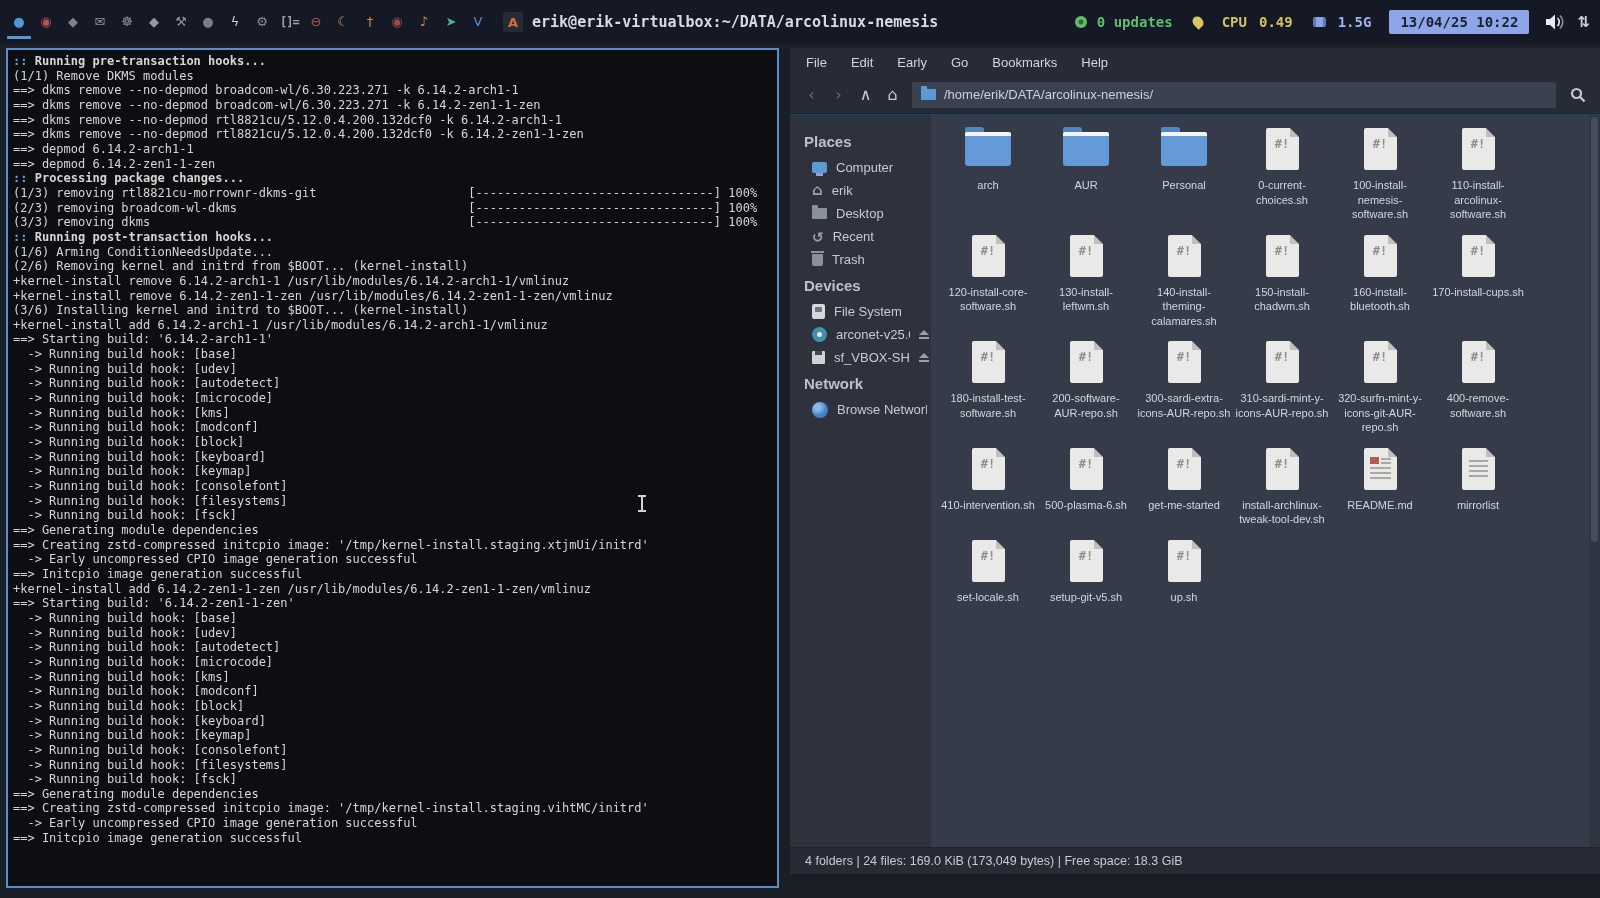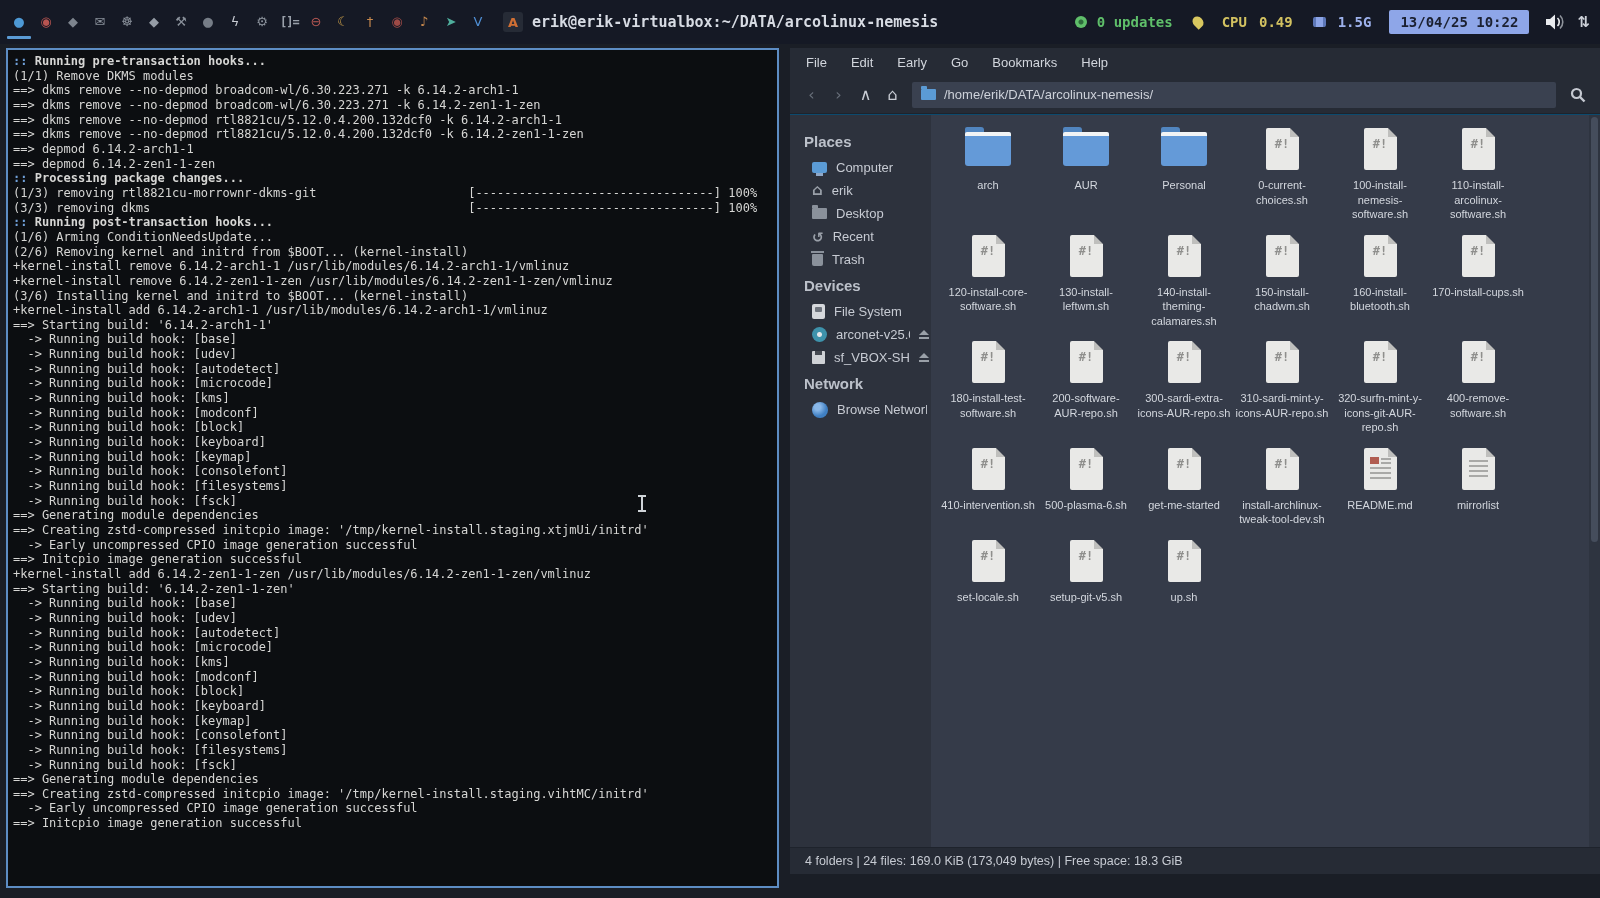--- a/index.html
+++ b/index.html
@@ -195,20 +195,21 @@
       <div class="tl"><span class="t-blue">::</span><span class="t-bold"> Running pre-transaction hooks...</span></div>
       <div class="tl">(1/1) Remove DKMS modules</div>
       <div class="tl">==&gt; dkms remove --no-depmod broadcom-wl/6.30.223.271 -k 6.14.2-arch1-1</div>
       <div class="tl">==&gt; dkms remove --no-depmod broadcom-wl/6.30.223.271 -k 6.14.2-zen1-1-zen</div>
       <div class="tl">==&gt; dkms remove --no-depmod rtl8821cu/5.12.0.4.200.132dcf0 -k 6.14.2-arch1-1</div>
       <div class="tl">==&gt; dkms remove --no-depmod rtl8821cu/5.12.0.4.200.132dcf0 -k 6.14.2-zen1-1-zen</div>
       <div class="tl">==&gt; depmod 6.14.2-arch1-1</div>
       <div class="tl">==&gt; depmod 6.14.2-zen1-1-zen</div>
       <div class="tl"><span class="t-blue">::</span><span class="t-bold"> Processing package changes...</span></div>
       <div class="tl">(1/3) removing rtl8821cu-morrownr-dkms-git                     [---------------------------------] 100%</div>
+      <div class="tl">(2/3) removing broadcom-wl-dkms                                [---------------------------------] 100%</div>
       <div class="tl">(3/3) removing dkms                                            [---------------------------------] 100%</div>
       <div class="tl"><span class="t-blue">::</span><span class="t-bold"> Running post-transaction hooks...</span></div>
       <div class="tl">(1/6) Arming ConditionNeedsUpdate...</div>
       <div class="tl">(2/6) Removing kernel and initrd from $BOOT... (kernel-install)</div>
       <div class="tl">+kernel-install remove 6.14.2-arch1-1 /usr/lib/modules/6.14.2-arch1-1/vmlinuz</div>
       <div class="tl">+kernel-install remove 6.14.2-zen1-1-zen /usr/lib/modules/6.14.2-zen1-1-zen/vmlinuz</div>
       <div class="tl">(3/6) Installing kernel and initrd to $BOOT... (kernel-install)</div>
       <div class="tl">+kernel-install add 6.14.2-arch1-1 /usr/lib/modules/6.14.2-arch1-1/vmlinuz</div>
       <div class="tl">==&gt; Starting build: '6.14.2-arch1-1'</div>
       <div class="tl">  -&gt; Running build hook: [base]</div>

